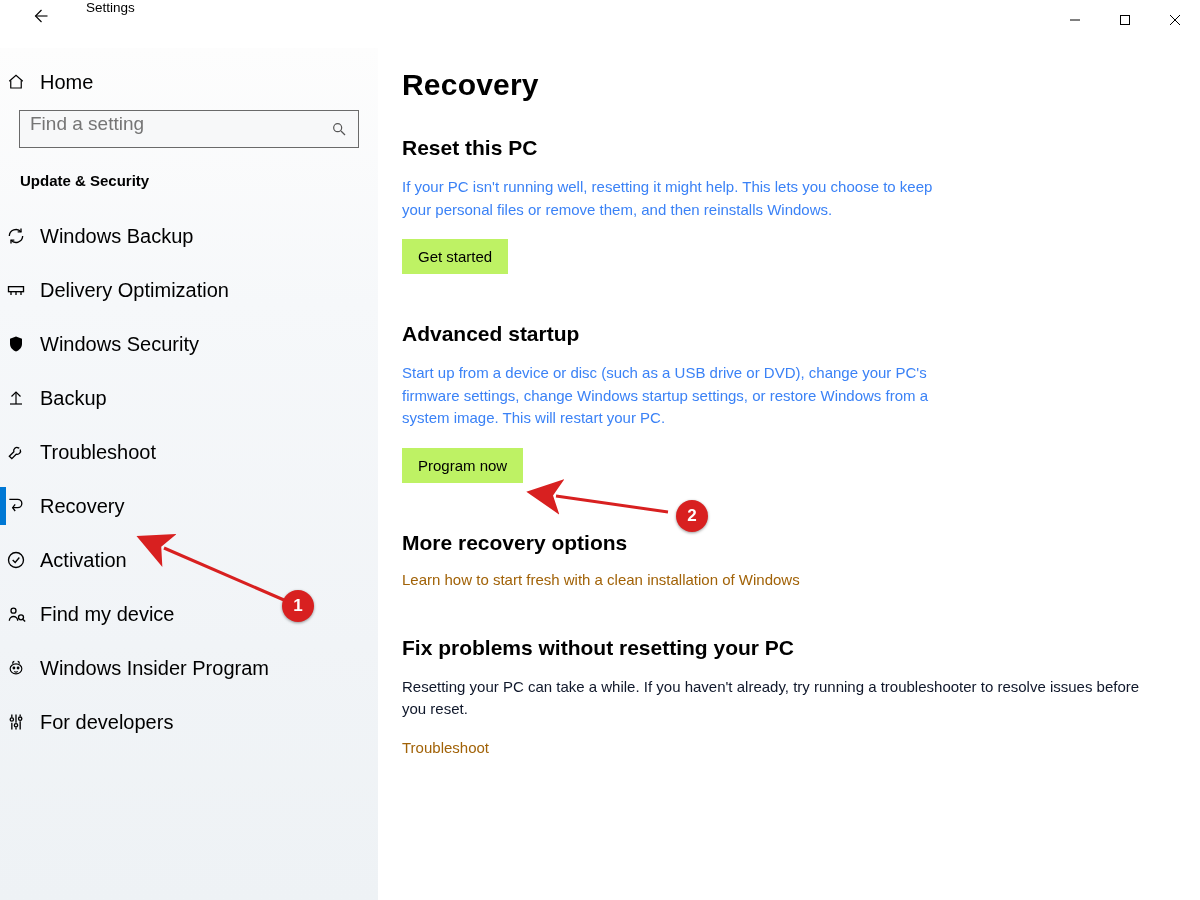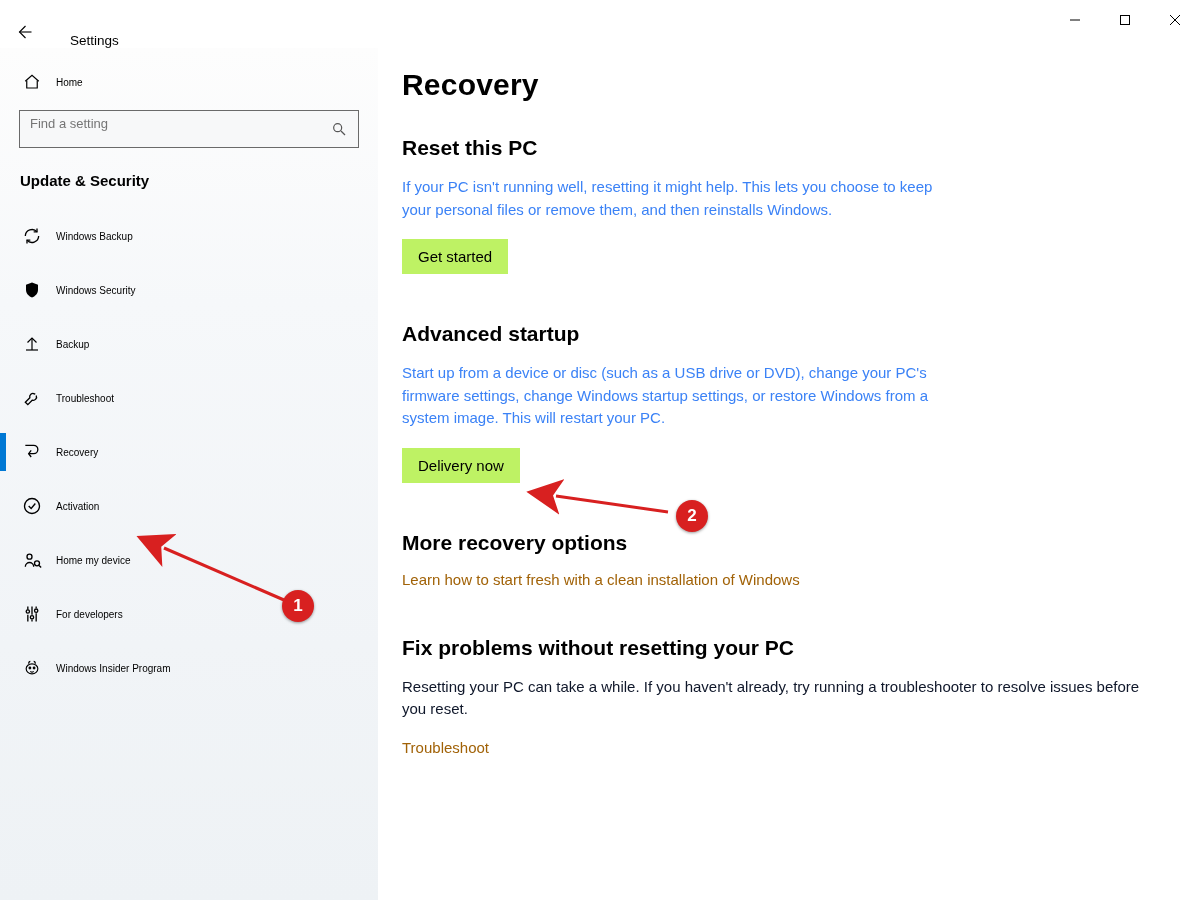--- a/index.html
+++ b/index.html
@@ -12,22 +12,22 @@
     width: 1200px;
     height: 900px;
     overflow: hidden;
     position: relative;
   }
 
   
   .titlebar {
     height: 48px;
     display: flex;
-    align-items: flex-end;
-    padding-left: 8px;
+    align-items: flex-start;
+    padding-left: 24px;
   }
   .titlebar .back {
     width: 32px; height: 32px;
     display: flex; align-items: center; justify-content: center;
     cursor: pointer;
   }
   .titlebar .title {
     margin-left: 30px;
     font-size: 13.5px;
   }
@@ -59,40 +59,40 @@
     padding: 20px 40px 0 24px;
     background: #fff;
     overflow: hidden;
   }
 
   
   .home-row, .nav-item {
     display: flex;
     align-items: center;
     height: 54px;
-    padding-left: 20px;
-    cursor: pointer;
-    font-size: 10px;
+    padding-left: 4px;
+    cursor: pointer;
+    font-size: 20px;
   }
   .home-row .icon, .nav-item .icon {
     width: 24px;
     margin-right: 12px;
     display: flex; align-items: center; justify-content: center;
   }
   .home-row { height: 44px; margin-bottom: 6px; }
   .search-wrap {
     margin: 6px 19px 18px 19px;
   }
   .search {
     width: 100%;
     height: 38px;
     border: 1px solid #6a6a6a;
     background: #f7f8f9;
     padding: 0 38px 11px 10px;
-    font-size: 13px;
+    font-size: 19px;
     outline: none;
     position: relative;
     font-family: inherit;
   }
   .search-wrap { position: relative; }
   .search-icon {
     position: absolute;
     right: 12px; top: 50%;
     transform: translateY(-50%);
     pointer-events: none;
@@ -234,20 +234,31 @@
         <svg width="20" height="20" viewBox="0 0 24 24" fill="none" stroke="#000" stroke-width="1.6">
             <path d="M4 12a8 8 0 0 1 14-5"></path>
             <polyline points="18 3 18 7 14 7"></polyline>
             <path d="M20 12a8 8 0 0 1-14 5"></path>
             <polyline points="6 21 6 17 10 17"></polyline>
           </svg>
       </span>
       <span>Windows Backup</span>
     </div>
 
+    <div class="nav-item">
+      <span class="icon">
+        <svg width="20" height="20" viewBox="0 0 24 24" fill="none" stroke="#000" stroke-width="1.6">
+            <rect x="3" y="8" width="18" height="6"></rect>
+            <path d="M6 14v4"></path>
+            <path d="M12 14v4"></path>
+            <path d="M18 14v4"></path>
+          </svg>
+      </span>
+      <span>Delivery Optimization</span>
+    </div>
 
     <div class="nav-item">
       <span class="icon">
         <svg width="18" height="20" viewBox="0 0 24 24" fill="#000" stroke="none">
             <path d="M12 2 L20 5 V12 C20 17 16 20.5 12 22 C8 20.5 4 17 4 12 V5 Z"></path>
           </svg>
       </span>
       <span>Windows Security</span>
     </div>
 
@@ -294,66 +305,66 @@
 
     <div class="nav-item">
       <span class="icon">
         <svg width="20" height="20" viewBox="0 0 24 24" fill="none" stroke="#000" stroke-width="1.6">
             <circle cx="9" cy="8" r="3"></circle>
             <path d="M4 20c0-3 2.5-5 5-5s5 2 5 5"></path>
             <circle cx="18" cy="16" r="3"></circle>
             <line x1="20.5" y1="18.5" x2="23" y2="21"></line>
           </svg>
       </span>
-      <span>Home my device</span>
+      <span>Find my device</span>
+    </div>
+
+    <div class="nav-item">
+      <span class="icon">
+        <svg width="20" height="20" viewBox="0 0 24 24" fill="none" stroke="#000" stroke-width="1.4">
+            <ellipse cx="12" cy="13" rx="7" ry="6"></ellipse>
+            <circle cx="9.5" cy="12" r="1" fill="#000"></circle>
+            <circle cx="14.5" cy="12" r="1" fill="#000"></circle>
+            <path d="M8 7c0-2 1-3 2-3M16 7c0-2-1-3-2-3"></path>
+            <path d="M10 16c1 1 3 1 4 0"></path>
+          </svg>
+      </span>
+      <span>Windows Insider Program</span>
     </div>
 
     <div class="nav-item">
       <span class="icon">
         <svg width="20" height="20" viewBox="0 0 24 24" fill="none" stroke="#000" stroke-width="1.6">
             <path d="M7 3v4M7 13v8"></path>
             <circle cx="7" cy="9" r="2"></circle>
             <path d="M12 3v10M12 19v2"></path>
             <circle cx="12" cy="16" r="2"></circle>
             <path d="M17 3v2M17 11v10"></path>
             <circle cx="17" cy="8" r="2"></circle>
           </svg>
       </span>
       <span>For developers</span>
     </div>
 
-    <div class="nav-item">
-      <span class="icon">
-        <svg width="20" height="20" viewBox="0 0 24 24" fill="none" stroke="#000" stroke-width="1.4">
-            <ellipse cx="12" cy="13" rx="7" ry="6"></ellipse>
-            <circle cx="9.5" cy="12" r="1" fill="#000"></circle>
-            <circle cx="14.5" cy="12" r="1" fill="#000"></circle>
-            <path d="M8 7c0-2 1-3 2-3M16 7c0-2-1-3-2-3"></path>
-            <path d="M10 16c1 1 3 1 4 0"></path>
-          </svg>
-      </span>
-      <span>Windows Insider Program</span>
-    </div>
-
   </aside>
 
   <main class="content">
 
     <h1 class="page-title">Recovery</h1>
 
     <section class="section">
       <h2>Reset this PC</h2>
       <p>If your PC isn't running well, resetting it might help. This lets you choose to keep your personal files or remove them, and then reinstalls Windows.</p>
       <button class="btn">Get started</button>
     </section>
 
     <section class="section">
       <h2>Advanced startup</h2>
       <p>Start up from a device or disc (such as a USB drive or DVD), change your PC's firmware settings, change Windows startup settings, or restore Windows from a system image. This will restart your PC.</p>
-      <button class="btn">Delivery now</button>
+      <button class="btn">Program now</button>
     </section>
 
     <section class="section">
       <h2>More recovery options</h2>
       <a class="link">Learn how to start fresh with a clean installation of Windows</a>
     </section>
 
     <section class="section" style="margin-bottom:20px">
       <h2>Fix problems without resetting your PC</h2>
       <p class="muted">Resetting your PC can take a while. If you haven't already, try running a troubleshooter to resolve issues before you reset.</p>

